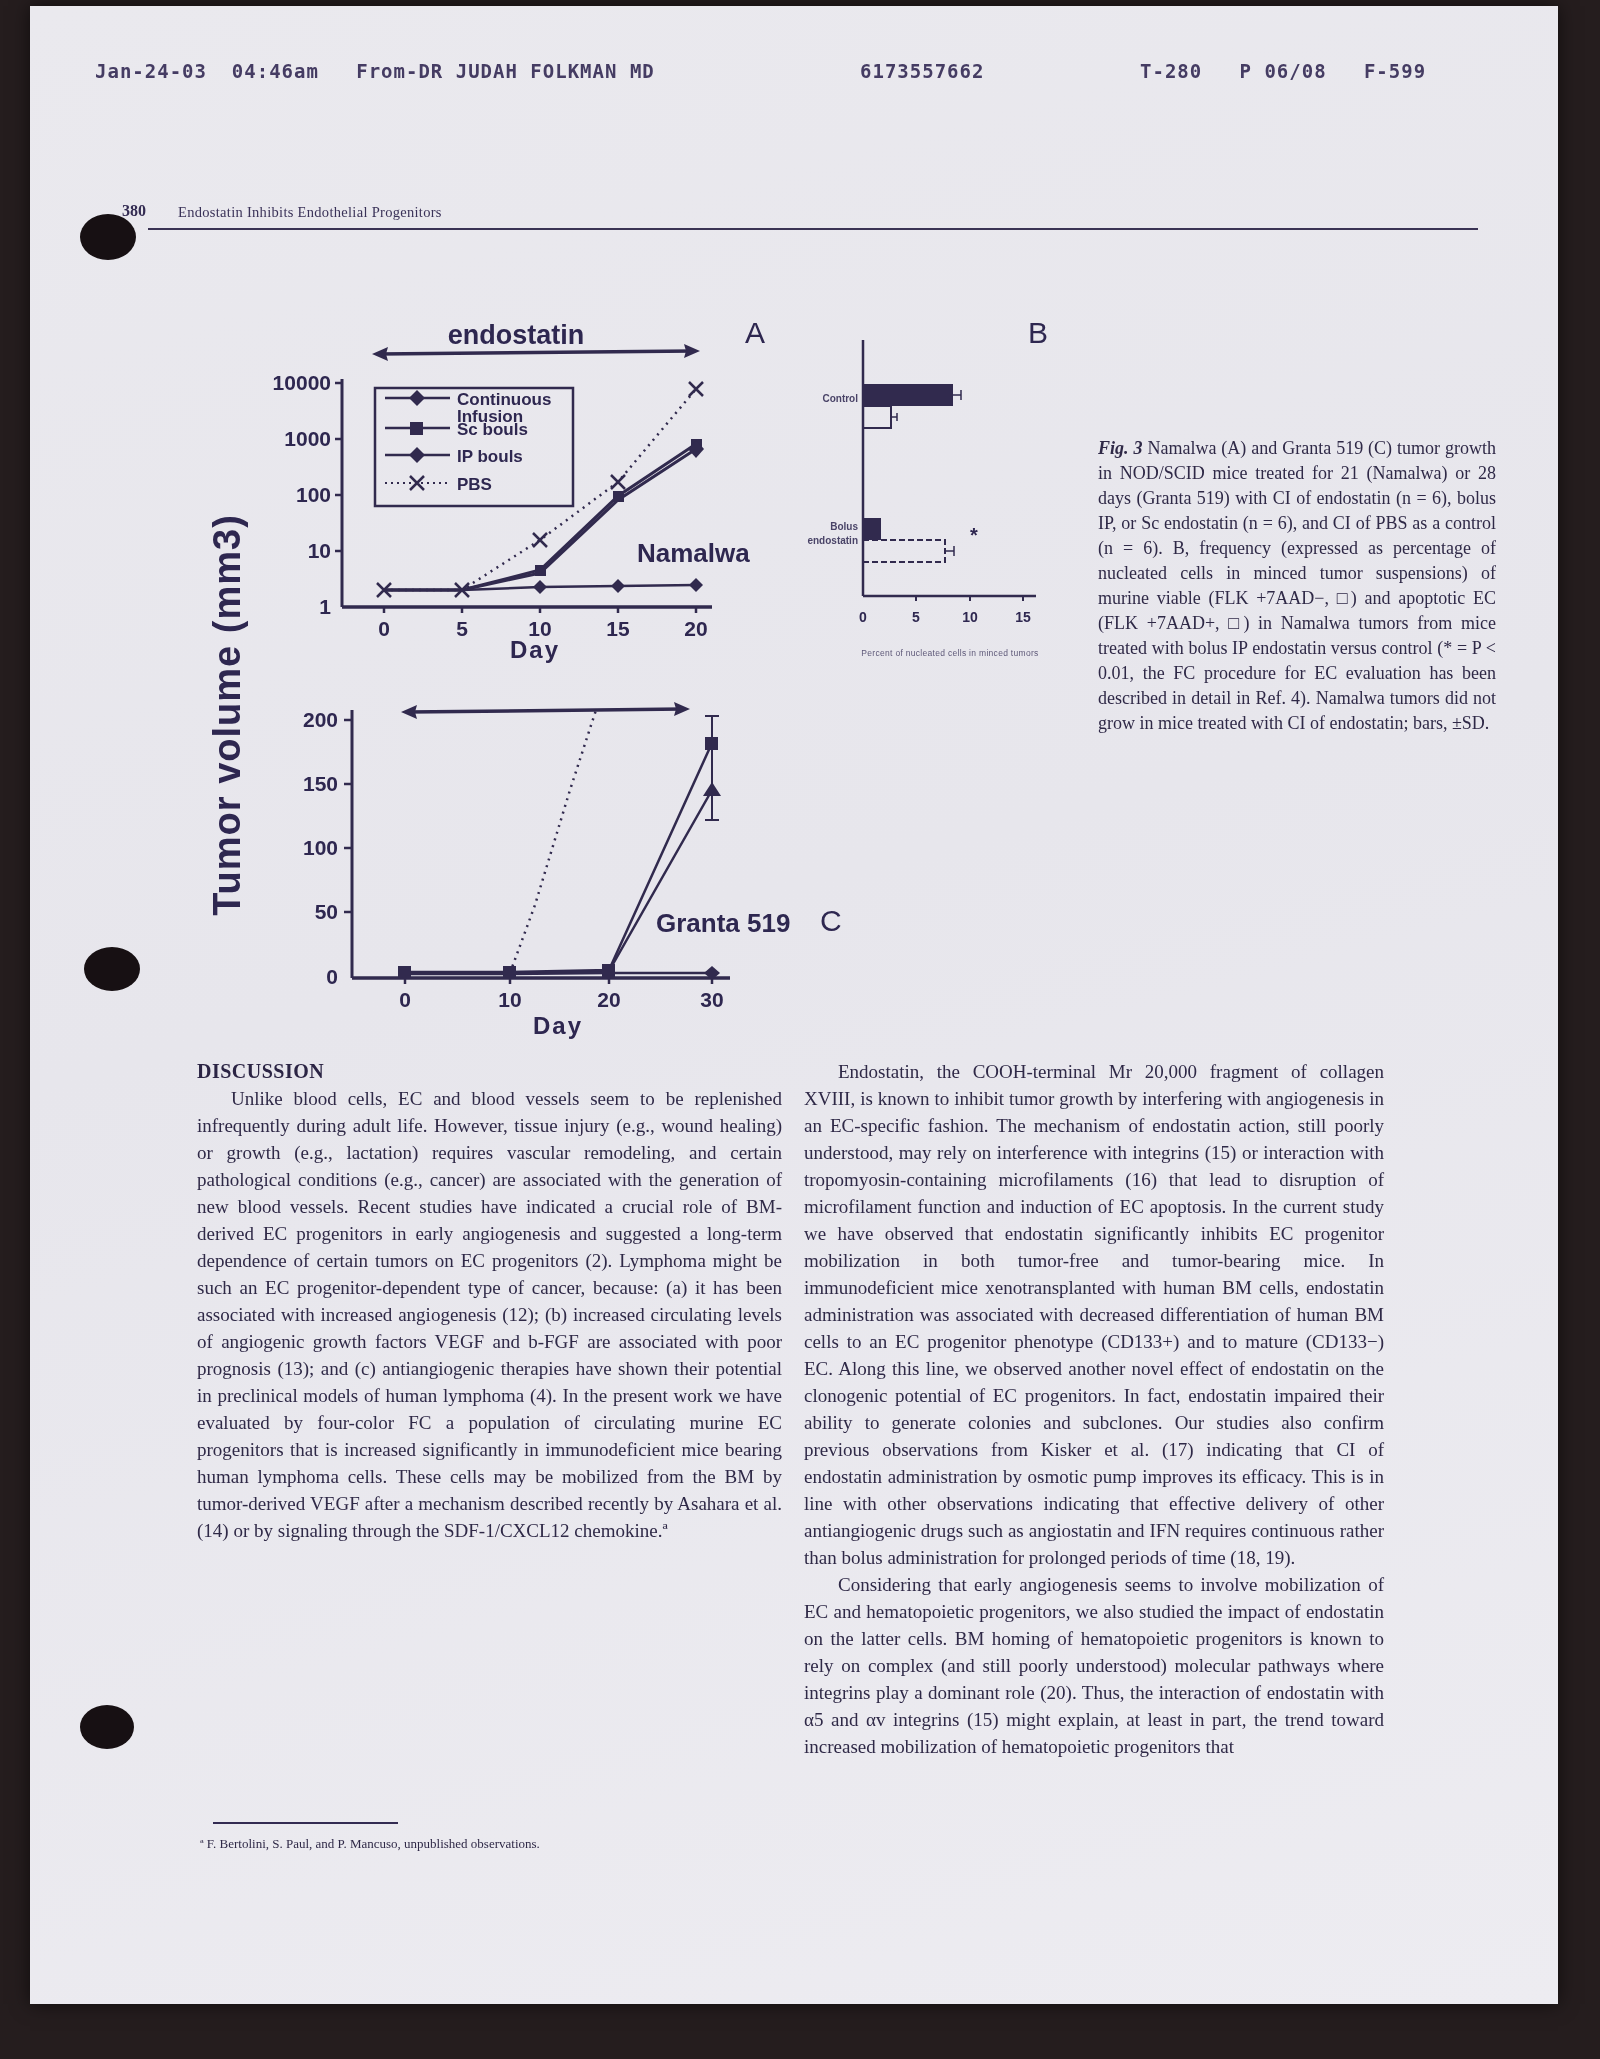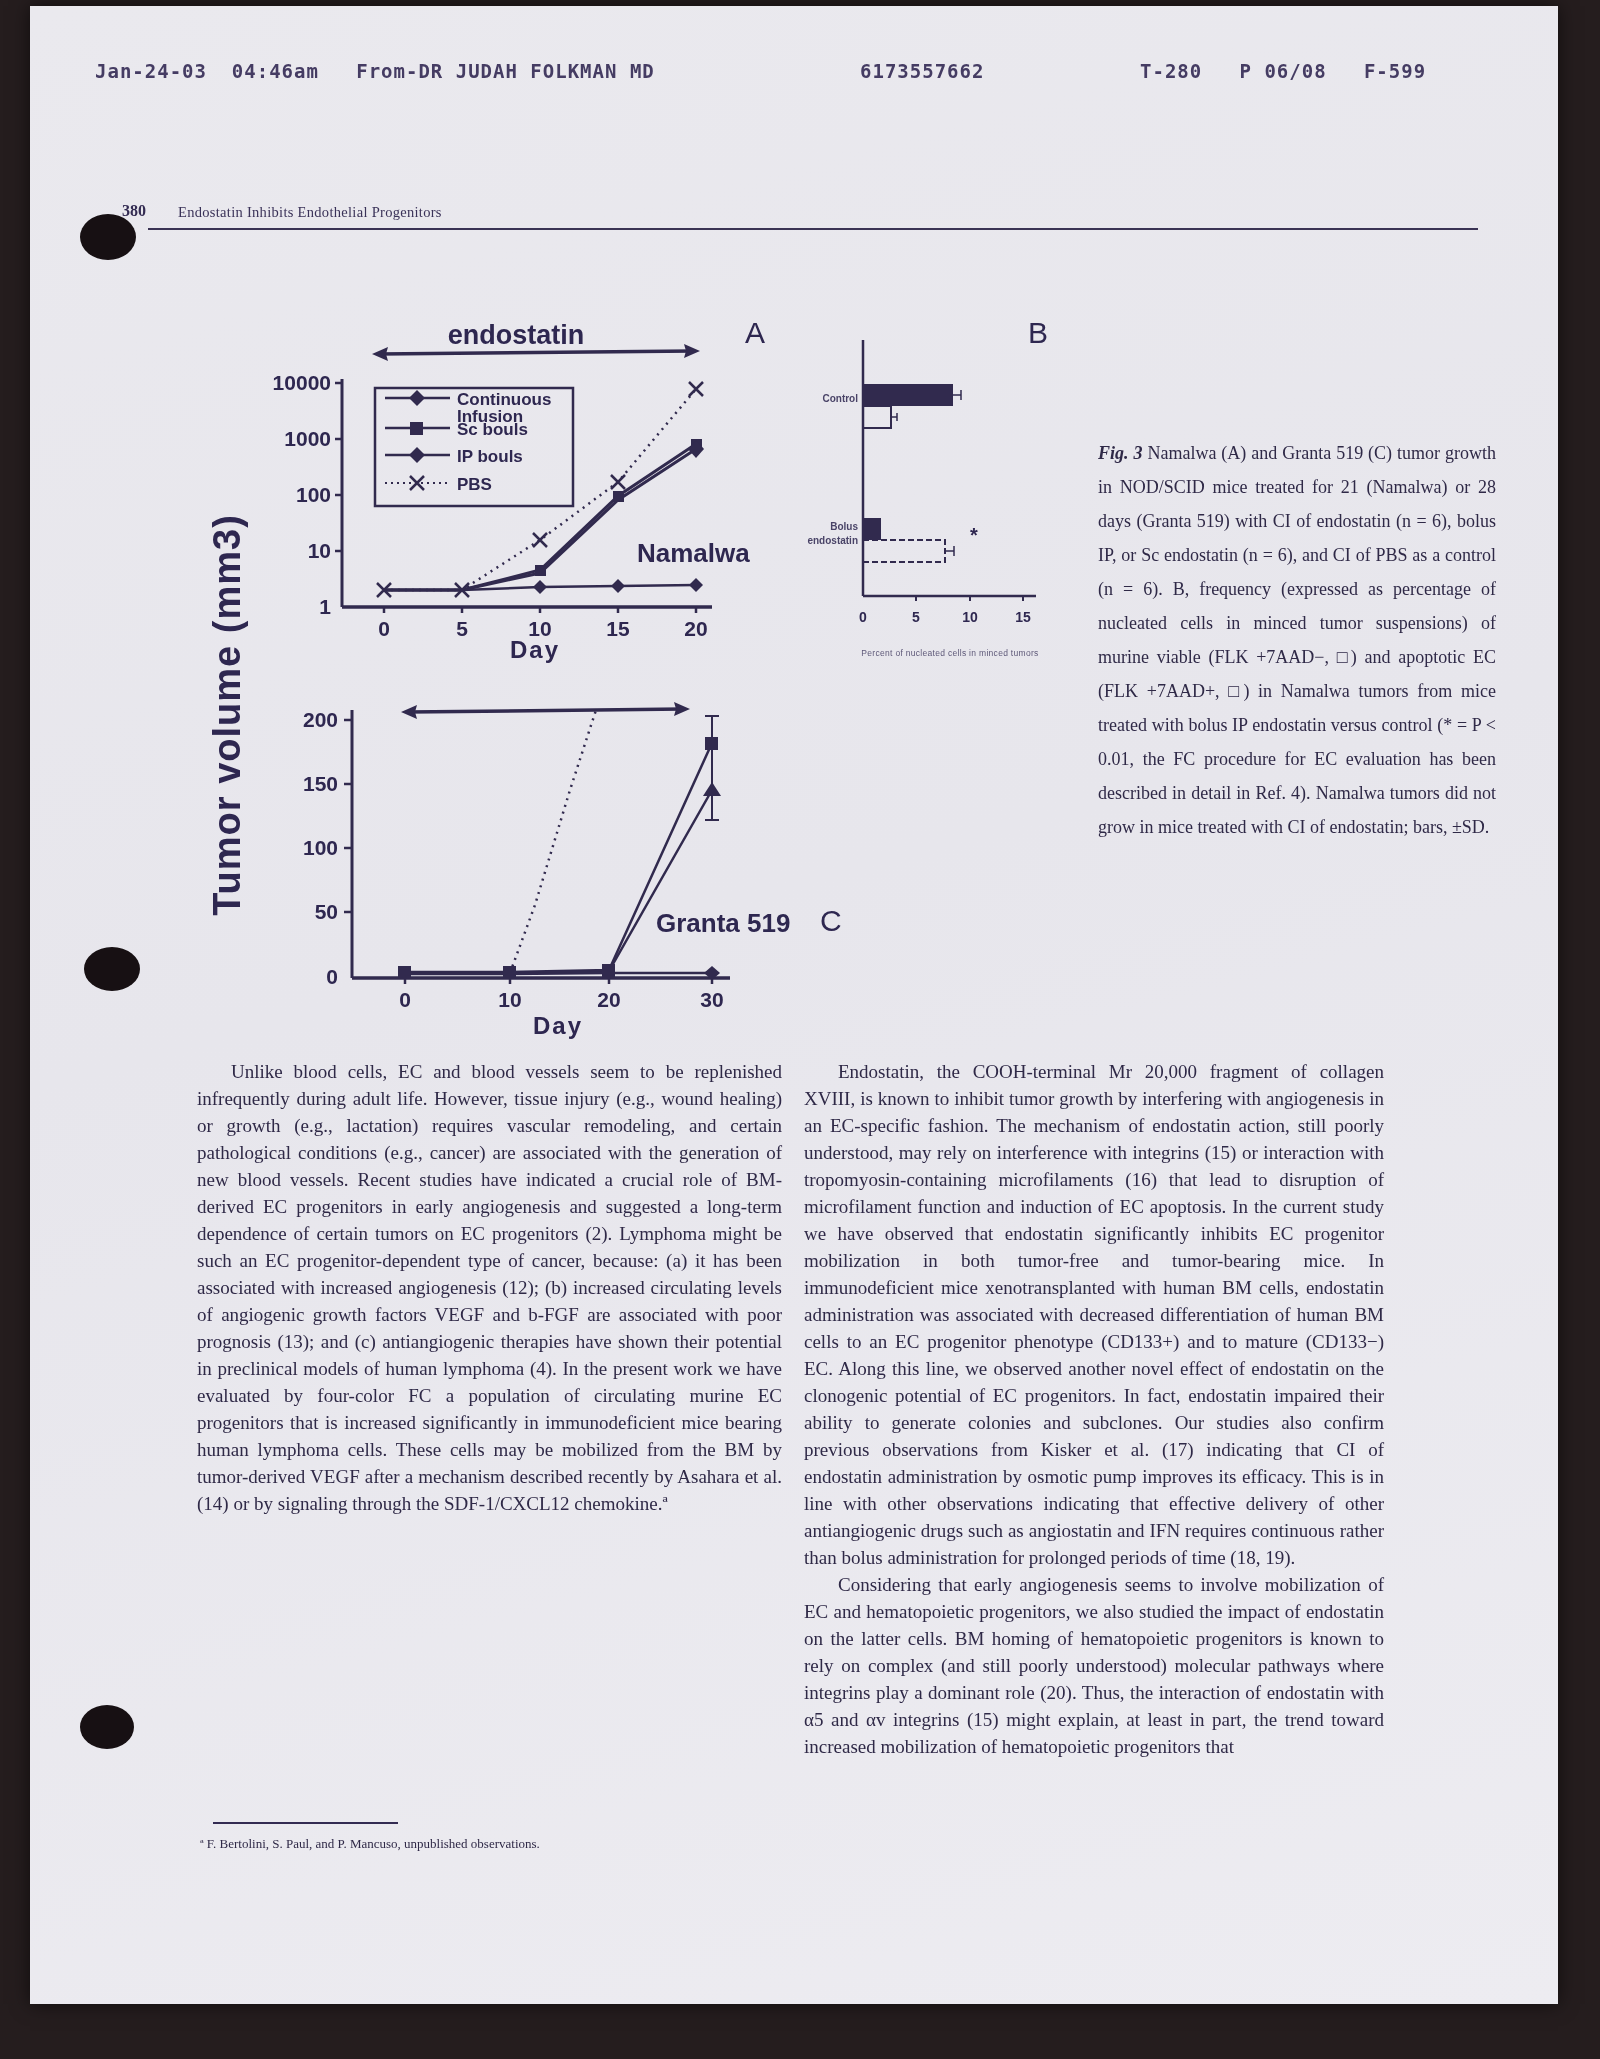--- a/index.html
+++ b/index.html
@@ -24,21 +24,21 @@
   .pgnum{font-family:"Liberation Serif",serif;font-weight:bold;font-size:16px;color:#332b52;}
   .runtitle{font-family:"Liberation Serif",serif;font-size:14.5px;color:#3a3258;letter-spacing:.3px;}
   .rule{background:#3a3354;height:2px;}
   .col{
     font-size:19px;line-height:27px;color:#2f2947;text-align:justify;
   }
   .col p{margin:0;}
   .indent{text-indent:34px;}
   .head{font-weight:bold;font-size:20px;letter-spacing:.5px;margin:26px 0 6px 0;color:#2b2444;}
   .caption{
-    font-size:18px;line-height:34px;color:#2f2947;text-align:justify;
+    font-size:18px;line-height:25px;color:#2f2947;text-align:justify;
   }
   .caplead{font-style:italic;font-weight:bold;}
   .fnrule{background:#332b52;height:2px;}
   .fn{font-size:13px;color:#2f2947;}
   .panel-letter{
     font-family:"Liberation Sans",sans-serif;font-size:30px;color:#2e2750;
   }
   .vlabel{
     font-family:"Liberation Sans",sans-serif;font-weight:bold;font-size:38px;color:#2e2750;
     text-align:center;transform:rotate(-90deg);letter-spacing:1px;
@@ -229,20 +229,21 @@
 
     <text x="416" y="242" class="ct-lg">Granta 519</text>
   </svg>
 
   <div class="abs caption" style="left:1068px;top:430px;width:398px;">
     <span class="caplead">Fig. 3</span>
     <span>Namalwa (A) and Granta 519 (C) tumor growth in NOD/SCID mice treated for 21 (Namalwa) or 28 days (Granta 519) with CI of endostatin (n = 6), bolus IP, or Sc endostatin (n = 6), and CI of PBS as a control (n = 6). B, frequency (expressed as percentage of nucleated cells in minced tumor suspensions) of murine viable (FLK +7AAD−, □) and apoptotic EC (FLK +7AAD+, □) in Namalwa tumors from mice treated with bolus IP endostatin versus control (* = P &lt; 0.01, the FC procedure for EC evaluation has been described in detail in Ref. 4). Namalwa tumors did not grow in mice treated with CI of endostatin; bars, ±SD.</span>
   </div>
 
   <div class="abs col" style="left:167px;top:1052px;width:585px;">
+    <p class="head">DISCUSSION</p>
     <p class="indent">Unlike blood cells, EC and blood vessels seem to be replenished infrequently during adult life. However, tissue injury (e.g., wound healing) or growth (e.g., lactation) requires vascular remodeling, and certain pathological conditions (e.g., cancer) are associated with the generation of new blood vessels. Recent studies have indicated a crucial role of BM-derived EC progenitors in early angiogenesis and suggested a long-term dependence of certain tumors on EC progenitors (2). Lymphoma might be such an EC progenitor-dependent type of cancer, because: (a) it has been associated with increased angiogenesis (12); (b) increased circulating levels of angiogenic growth factors VEGF and b-FGF are associated with poor prognosis (13); and (c) antiangiogenic therapies have shown their potential in preclinical models of human lymphoma (4). In the present work we have evaluated by four-color FC a population of circulating murine EC progenitors that is increased significantly in immunodeficient mice bearing human lymphoma cells. These cells may be mobilized from the BM by tumor-derived VEGF after a mechanism described recently by Asahara et al. (14) or by signaling through the SDF-1/CXCL12 chemokine.ª</p>
   </div>
   <div class="abs fnrule" style="left:183px;top:1816px;width:185px;"></div>
   <div class="abs fn" style="left:170px;top:1830px;width:570px;">ª F. Bertolini, S. Paul, and P. Mancuso, unpublished observations.</div>
 
   <div class="abs col" style="left:774px;top:1052px;width:580px;">
     <p class="indent">Endostatin, the COOH-terminal Mr 20,000 fragment of collagen XVIII, is known to inhibit tumor growth by interfering with angiogenesis in an EC-specific fashion. The mechanism of endostatin action, still poorly understood, may rely on interference with integrins (15) or interaction with tropomyosin-containing microfilaments (16) that lead to disruption of microfilament function and induction of EC apoptosis. In the current study we have observed that endostatin significantly inhibits EC progenitor mobilization in both tumor-free and tumor-bearing mice. In immunodeficient mice xenotransplanted with human BM cells, endostatin administration was associated with decreased differentiation of human BM cells to an EC progenitor phenotype (CD133+) and to mature (CD133−) EC. Along this line, we observed another novel effect of endostatin on the clonogenic potential of EC progenitors. In fact, endostatin impaired their ability to generate colonies and subclones. Our studies also confirm previous observations from Kisker et al. (17) indicating that CI of endostatin administration by osmotic pump improves its efficacy. This is in line with other observations indicating that effective delivery of other antiangiogenic drugs such as angiostatin and IFN requires continuous rather than bolus administration for prolonged periods of time (18, 19).</p>
     <p class="indent">Considering that early angiogenesis seems to involve mobilization of EC and hematopoietic progenitors, we also studied the impact of endostatin on the latter cells. BM homing of hematopoietic progenitors is known to rely on complex (and still poorly understood) molecular pathways where integrins play a dominant role (20). Thus, the interaction of endostatin with α5 and αv integrins (15) might explain, at least in part, the trend toward increased mobilization of hematopoietic progenitors that</p>
   </div>
 

